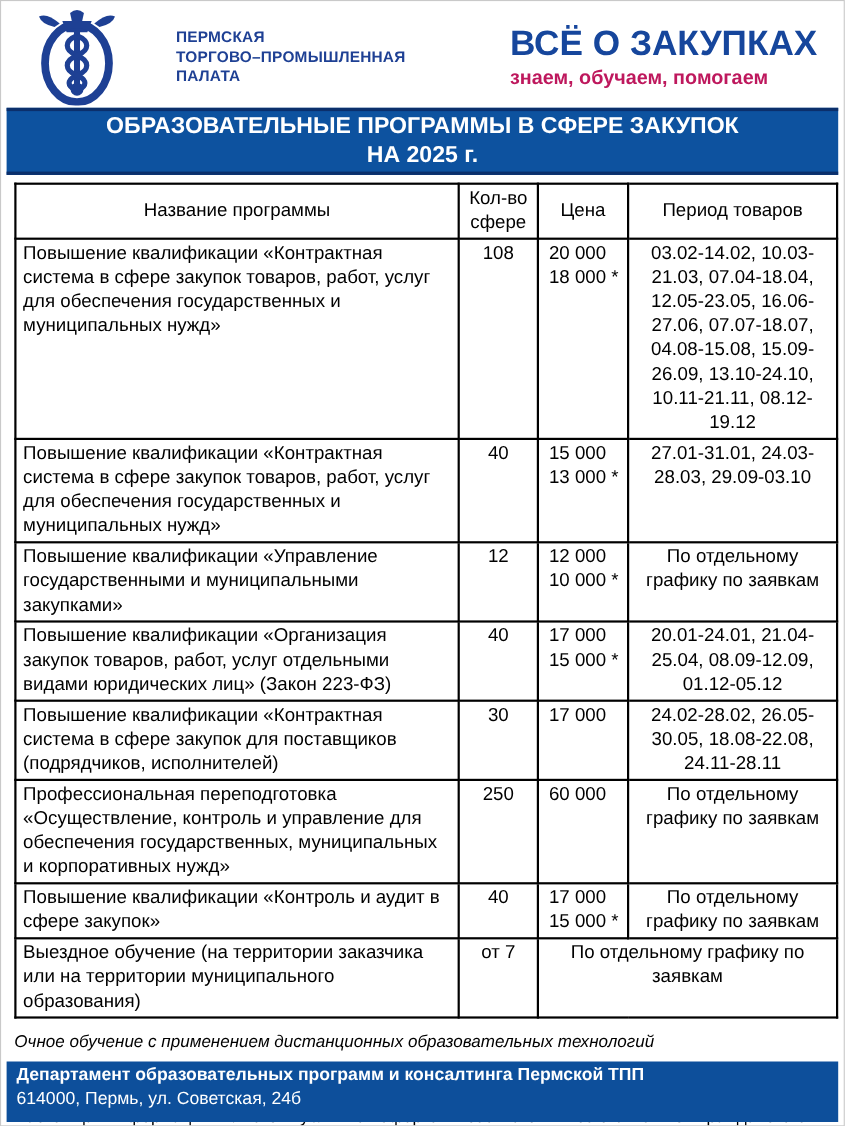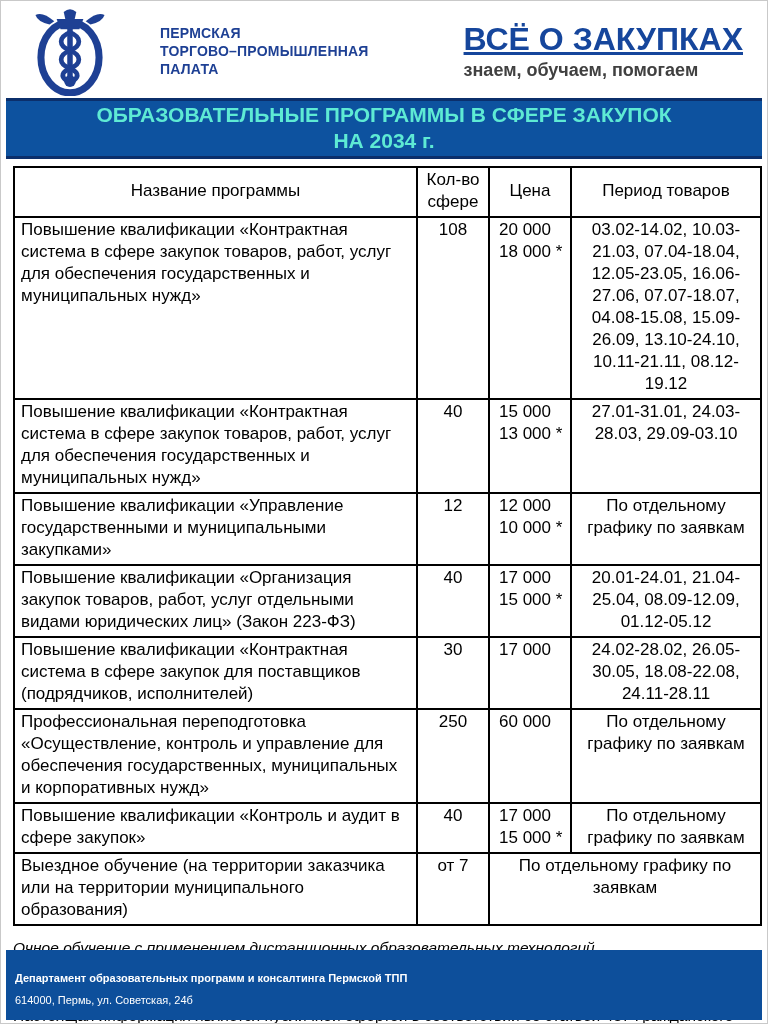--- a/index.html
+++ b/index.html
@@ -10,27 +10,27 @@
     margin:0 auto; color:#000;
   }
   
   .hdr { height:97px; display:flex; align-items:flex-start; padding:7px 10px 0 28px;gap:35px; }
   .logo-svg { flex:0 0 auto; }
   .org-name {
     margin:16px 0 0 14px; color:#1e4094; font-weight:bold;
     font-size:14px; line-height:18px; letter-spacing:.2px;
   }
   .hdr-right { margin-left:auto; padding:14px 14px 0 0; }
-  .tagline-title { color:#16469c; font-weight:bold; font-size:32px; line-height:34px;text-decoration:underline; }
-  .tagline-sub   { color:#404040; font-weight:bold; font-size:18px; line-height:22px; margin-top:3px; }
+  .tagline-title { color:#16469c; font-weight:bold; font-size:32px; line-height:34px; }
+  .tagline-sub   { color:#be185d; font-weight:bold; font-size:18px; line-height:22px; margin-top:3px; }
   
   .banner {
     margin:0 5px; background:#0d529f;
     border-top:3px solid #0b2f6b; border-bottom:3px solid #0b2f6b;
-    color:#5eead4; font-weight:bold; text-align:center;
+    color:#ffffff; font-weight:bold; text-align:center;
     font-size:21px; line-height:26px; padding:1px 16px 2px;
   }
   
   table.programs {
     border-collapse:collapse; table-layout:fixed;
     width:747px; margin:7px 0 0 12px;
     border:2px solid #000;
   }
   .programs th, .programs td {
     border:2px solid #000; font-size:17px; line-height:22px;
@@ -43,21 +43,21 @@
   .c-period { text-align:center; }
   .price-line { display:block; }
   
   .notes { margin:11px 14px 0 12px; font-size:15.5px; line-height:22px; }
   .format-note { font-style:italic; }
   .license-block { margin-top:24px; }
   
   .footer {
     position:absolute; left:5px; right:5px; bottom:3px;
     background:#0d4f9b; color:#fff;
-    padding:17px 10px 9px 9px; font-size:11px; line-height:22px;
+    padding:2px 10px 9px 9px; font-size:16px; line-height:22px;
   }
   .footer .dept { font-weight:bold; }
 </style>
 </head>
 <body>
 
 <div class="page">
 
   <div class="hdr">
     <svg class="logo-svg" width="82" height="88" viewBox="0 0 100 112" aria-hidden="true">
@@ -79,21 +79,21 @@
       <div>ПАЛАТА</div>
     </div>
     <div class="hdr-right">
       <div class="tagline-title">ВСЁ О ЗАКУПКАХ</div>
       <div class="tagline-sub">знаем, обучаем, помогаем</div>
     </div>
   </div>
 
   <div class="banner">
     <div>ОБРАЗОВАТЕЛЬНЫЕ ПРОГРАММЫ В СФЕРЕ ЗАКУПОК</div>
-    <div>НА 2034 г.</div>
+    <div>НА 2025 г.</div>
   </div>
 
   <table class="programs">
     <colgroup>
         <col style="width:403px">
         <col style="width:72px">
         <col style="width:82px">
         <col style="width:190px">
       </colgroup>
     <thead>

